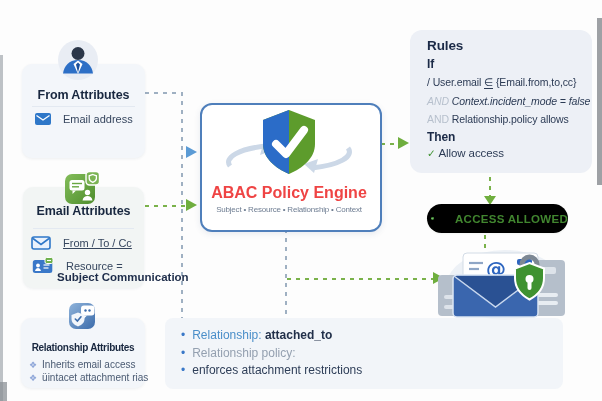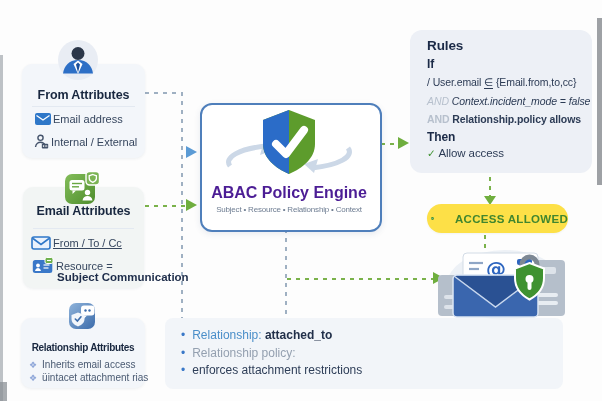--- a/index.html
+++ b/index.html
@@ -2,35 +2,35 @@
 <html><head>
 <meta charset="utf-8">
 <style>
   html,body{margin:0;padding:0;}
   body{font-family:"Liberation Sans","DejaVu Sans",sans-serif;background:#ffffff;}
   #stage{position:relative;width:602px;height:401px;background:#fdfdfd;overflow:hidden;}
 
   .abs{position:absolute;}
   .card{position:absolute;background:#f3f6fa;border-radius:10px;box-shadow:0 1px 3px rgba(30,50,80,.07);}
   .card-title{position:absolute;text-align:center;font-weight:bold;font-size:12.5px;color:#18273f;letter-spacing:-0.1px;}
-  .card-item{position:absolute;display:flex;align-items:center;gap:2px;font-size:11px;color:#36465e;white-space:nowrap;}
+  .card-item{position:absolute;display:flex;align-items:center;gap:12px;font-size:11px;color:#36465e;white-space:nowrap;}
   .divider{position:absolute;height:1px;background:#e3e9f1;}
 
   .engine-box{position:absolute;left:200px;top:103px;width:178px;height:125px;background:#fff;border:2px solid #4f7fbb;border-radius:12px;box-shadow:0 2px 6px rgba(40,70,120,.10);}
-  .engine-title{position:absolute;left:200px;top:184px;width:178px;text-align:center;font-weight:bold;font-size:16px;color:#4c1d95;}
+  .engine-title{position:absolute;left:200px;top:184px;width:178px;text-align:center;font-weight:bold;font-size:16px;color:#ef4444;}
   .engine-sub{position:absolute;left:196px;top:205px;width:186px;text-align:center;font-size:8px;color:#6e7d92;letter-spacing:-0.2px;white-space:nowrap;}
 
   .rules-card{position:absolute;left:410px;top:30px;width:182px;height:143px;background:#edf0f6;border-radius:12px;}
   .rules-row{position:absolute;left:17px;white-space:nowrap;font-size:10.5px;color:#2c3b55;letter-spacing:-0.1px;}
   .rules-bold{font-weight:bold;font-size:12px;color:#1b2a47;}
   .and{color:#b7c0cd;}
   .elem-sym{border-bottom:1px solid #2c3b55;}
   .rule-check{color:#3f9231;font-weight:bold;}
 
-  .pill{position:absolute;left:427px;top:204px;width:141px;height:29px;background:#fde047;border-radius:15px;display:flex;align-items:center;gap:21px;padding-left:4px;box-sizing:border-box;box-shadow:0 1px 2px rgba(40,80,40,.05);}
+  .pill{position:absolute;left:427px;top:204px;width:141px;height:29px;background:#000000;border-radius:15px;display:flex;align-items:center;gap:21px;padding-left:4px;box-sizing:border-box;box-shadow:0 1px 2px rgba(40,80,40,.05);}
   .pill-label{font-size:11.5px;font-weight:bold;color:#41862f;letter-spacing:.3px;white-space:nowrap;}
 
   .notes-panel{position:absolute;left:165px;top:318px;width:398px;height:71px;background:#f2f5f9;border-radius:8px;z-index:1;}
   .note-row{position:absolute;left:181px;display:flex;gap:7px;font-size:12px;white-space:nowrap;z-index:2;}
   .note-bullet{color:#3a78c8;font-size:12px;}
   .n-blue{color:#4a8ec9;}
   .n-dark{color:#22304a;font-weight:bold;}
   .n-gray{color:#94a0b0;}
   .n-body{color:#2e3e58;}
 
@@ -80,30 +80,20 @@
     <path d="M20 22.5 l2 2 -2 8 -2 -8 z" fill="#1a4f9c"></path>
   </svg>
   <div class="card-title" style="left:22px;top:88px;width:123px;">From Attributes</div>
   <div class="divider" style="left:32px;top:106px;width:103px;"></div>
   <div class="card-item" style="left:35px;top:113px;">
     <svg width="16" height="12" viewBox="0 0 16 12">
       <rect width="16" height="12" rx="2" fill="#2e77c8"></rect>
       <path d="M1.5 2.5 L8 7 L14.5 2.5" stroke="#fff" stroke-width="1.3" fill="none"></path>
     </svg>
     <span>Email address</span>
-  </div>
-  <div class="card-item" style="left:34px;top:134px;">
-    <svg width="15" height="15" viewBox="0 0 15 15">
-      <circle cx="6.5" cy="3.8" r="2.6" fill="none" stroke="#44536b" stroke-width="1.4"></circle>
-      <path d="M1.5 13 C2 9.8 4.5 8.2 6.5 8.2 C8.3 8.2 10.3 9.3 11.2 11.5" fill="none" stroke="#44536b" stroke-width="1.4"></path>
-      <rect x="7.8" y="9.8" width="6.4" height="4.6" rx="1" fill="#44536b"></rect>
-      <circle cx="9.6" cy="12.1" r="0.8" fill="#fff"></circle>
-      <rect x="11" y="11.6" width="2.4" height="1" rx="0.5" fill="#fff"></rect>
-    </svg>
-    <span>Internal / External</span>
   </div>
 
   <div class="card" style="left:23px;top:187px;width:121px;height:101px;background:#f2f5f4;"></div>
   <svg class="abs" style="left:63px;top:170px;" width="38" height="38" viewBox="0 0 38 38">
     <defs>
       <linearGradient id="gg" x1="0" y1="0" x2="1" y2="1">
         <stop offset="0" stop-color="#83bd5a"></stop>
           <stop offset="1" stop-color="#4e8d2c"></stop>
       </linearGradient>
     </defs>
@@ -188,21 +178,21 @@
 
   <div class="rules-card">
     <div class="rules-row rules-bold" style="top:8px;font-size:13.5px;">Rules</div>
     <div class="rules-row rules-bold" style="top:27px;">If</div>
     <div class="rules-row" style="top:46px;">
       <span>/ User.email </span><span class="elem-sym">∈</span><span> {Email.from,to,cc}</span>
     </div>
     <div class="rules-row" style="top:65px;font-style:italic;">
       <span class="and">AND </span><span>Context.incident_mode = false</span>
     </div>
-    <div class="rules-row" style="top:83px;font-weight:bold;">
+    <div class="rules-row" style="top:83px;">
       <span class="and">AND </span><span>Relationship.policy allows</span>
     </div>
     <div class="rules-row rules-bold" style="top:100px;">Then</div>
     <div class="rules-row" style="top:117px;">
       <span class="rule-check">✓ </span><span style="font-size:11.5px;">Allow access</span>
     </div>
   </div>
 
   <div class="pill">
     <svg width="21" height="21" viewBox="0 0 21 21">

